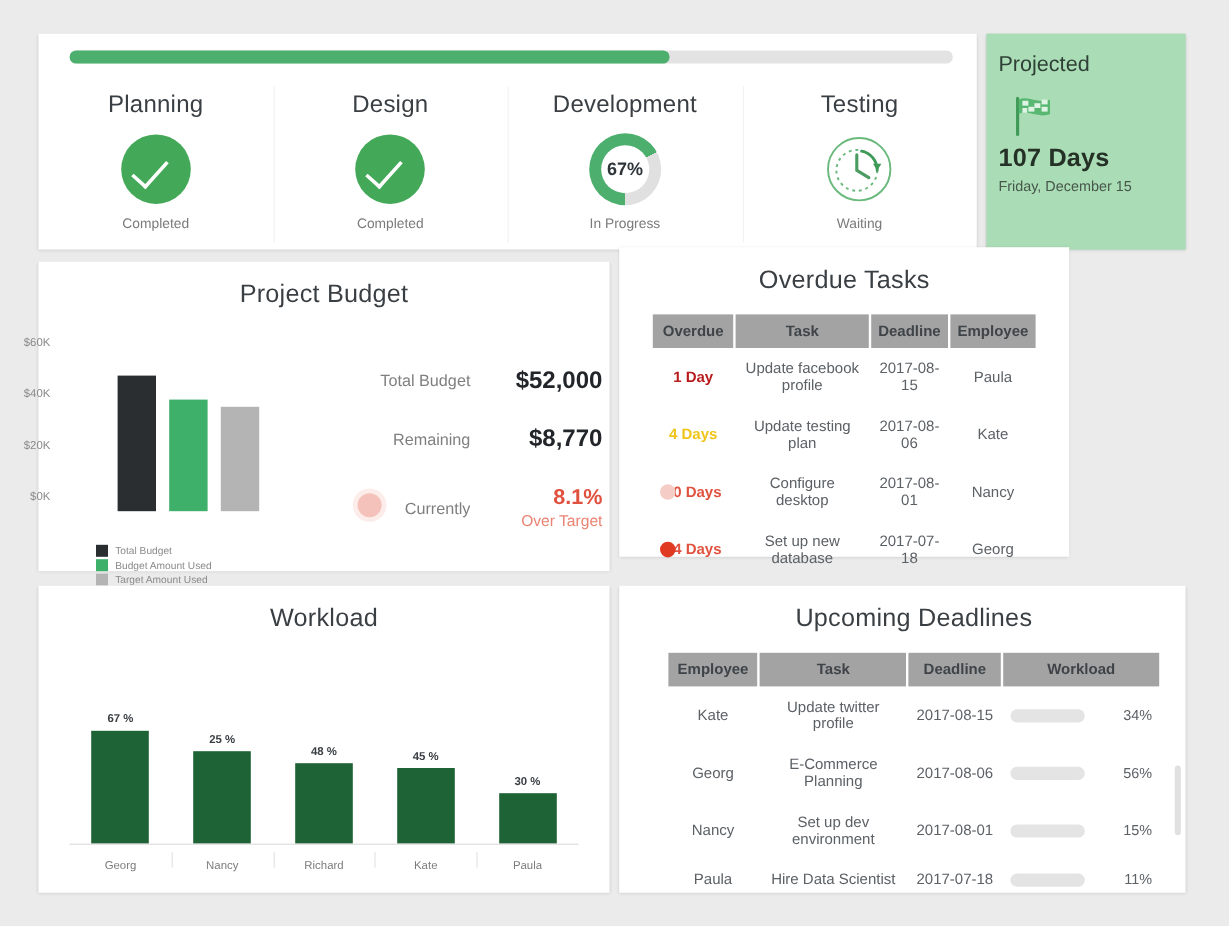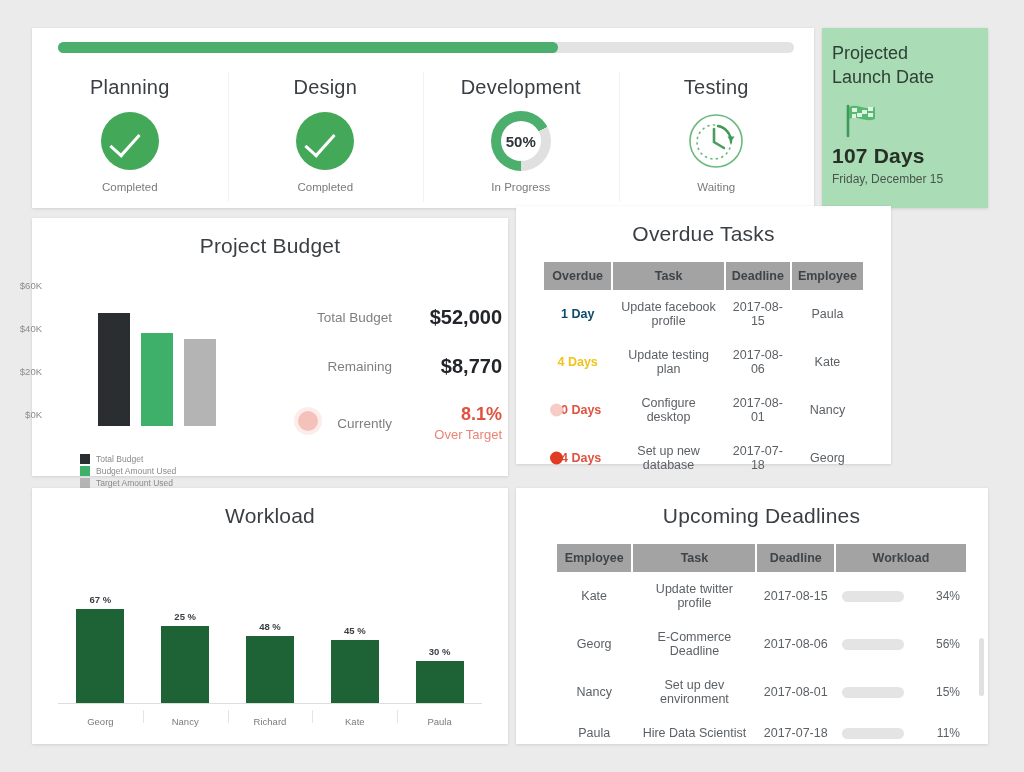--- a/index.html
+++ b/index.html
@@ -155,21 +155,21 @@
         <div class="ms-icon">
             <div class="check-circle"></div>
           </div>
         <div class="ms-status">Completed</div>
       </div>
 
       <div class="milestone">
         <div class="ms-title">Development</div>
         <div class="ms-icon">
           <div class="donut" id="dev-donut" style="background: conic-gradient(from 180deg, rgb(76, 175, 109) 0%, rgb(76, 175, 109) 67%, rgb(224, 224, 224) 67%, rgb(224, 224, 224) 100%);">
-            <div class="hole">50%</div>
+            <div class="hole">67%</div>
           </div>
         </div>
         <div class="ms-status inprog">In Progress</div>
       </div>
 
       <div class="milestone">
         <div class="ms-title">Testing</div>
         <div class="ms-icon">
           <svg width="58" height="58" viewBox="0 0 58 58">
             <circle cx="29" cy="29" r="26" fill="none" stroke="#6aba7e" stroke-width="1.6"></circle>
@@ -180,21 +180,20 @@
           </svg>
         </div>
         <div class="ms-status">Waiting</div>
       </div>
 
     </div>
   </div>
 
   <div class="panel" id="launch">
     <div class="launch-title">Projected</div>
-    <div class="launch-title">Launch Date</div>
     <div class="launch-mid">
       <span class="flag-wrap">
         <svg width="40" height="36" viewBox="0 0 40 36">
           <path d="M4 4 L4 34" stroke="#3f9a57" stroke-width="2.6" stroke-linecap="round" fill="none"></path>
           <path d="M5 5 C13 1, 21 9, 31 5 L31 17 C21 21, 13 13, 5 17 Z" fill="#58b872"></path>
           <g fill="#dff3e4">
             <rect x="8" y="6" width="5" height="4"></rect>
             <rect x="18" y="8" width="5" height="4"></rect>
             <rect x="13" y="11" width="5" height="4"></rect>
             <rect x="24" y="5" width="5" height="4"></rect>
@@ -264,21 +263,21 @@
         <thead>
           <tr>
             <th style="width:22%">Overdue</th>
             <th style="width:40%">Task</th>
             <th style="width:20%">Deadline</th>
             <th style="width:18%">Employee</th>
           </tr>
         </thead>
         <tbody id="overdue-body">
             <tr>
-              <td class="ov-cell" style="color:#0c4a6e">1 Day</td>
+              <td class="ov-cell" style="color:#b91c1c">1 Day</td>
               <td>Update facebook profile</td>
               <td>2017-08-15</td>
               <td>Paula</td>
             </tr>
             <tr>
               <td class="ov-cell" style="color:#f0c419">4 Days</td>
               <td>Update testing plan</td>
               <td>2017-08-06</td>
               <td>Kate</td>
             </tr>
@@ -354,21 +353,21 @@
               <td>2017-08-15</td>
               <td>
                 <span class="wk-wrap">
                   <span class="wk-track"><span class="wk-fill" style="width:34%"></span></span>
                   <span class="wk-pct">34%</span>
                 </span>
               </td>
             </tr>
             <tr>
               <td>Georg</td>
-              <td>E-Commerce Deadline</td>
+              <td>E-Commerce Planning</td>
               <td>2017-08-06</td>
               <td>
                 <span class="wk-wrap">
                   <span class="wk-track"><span class="wk-fill" style="width:56%"></span></span>
                   <span class="wk-pct">56%</span>
                 </span>
               </td>
             </tr>
             <tr>
               <td>Nancy</td>

